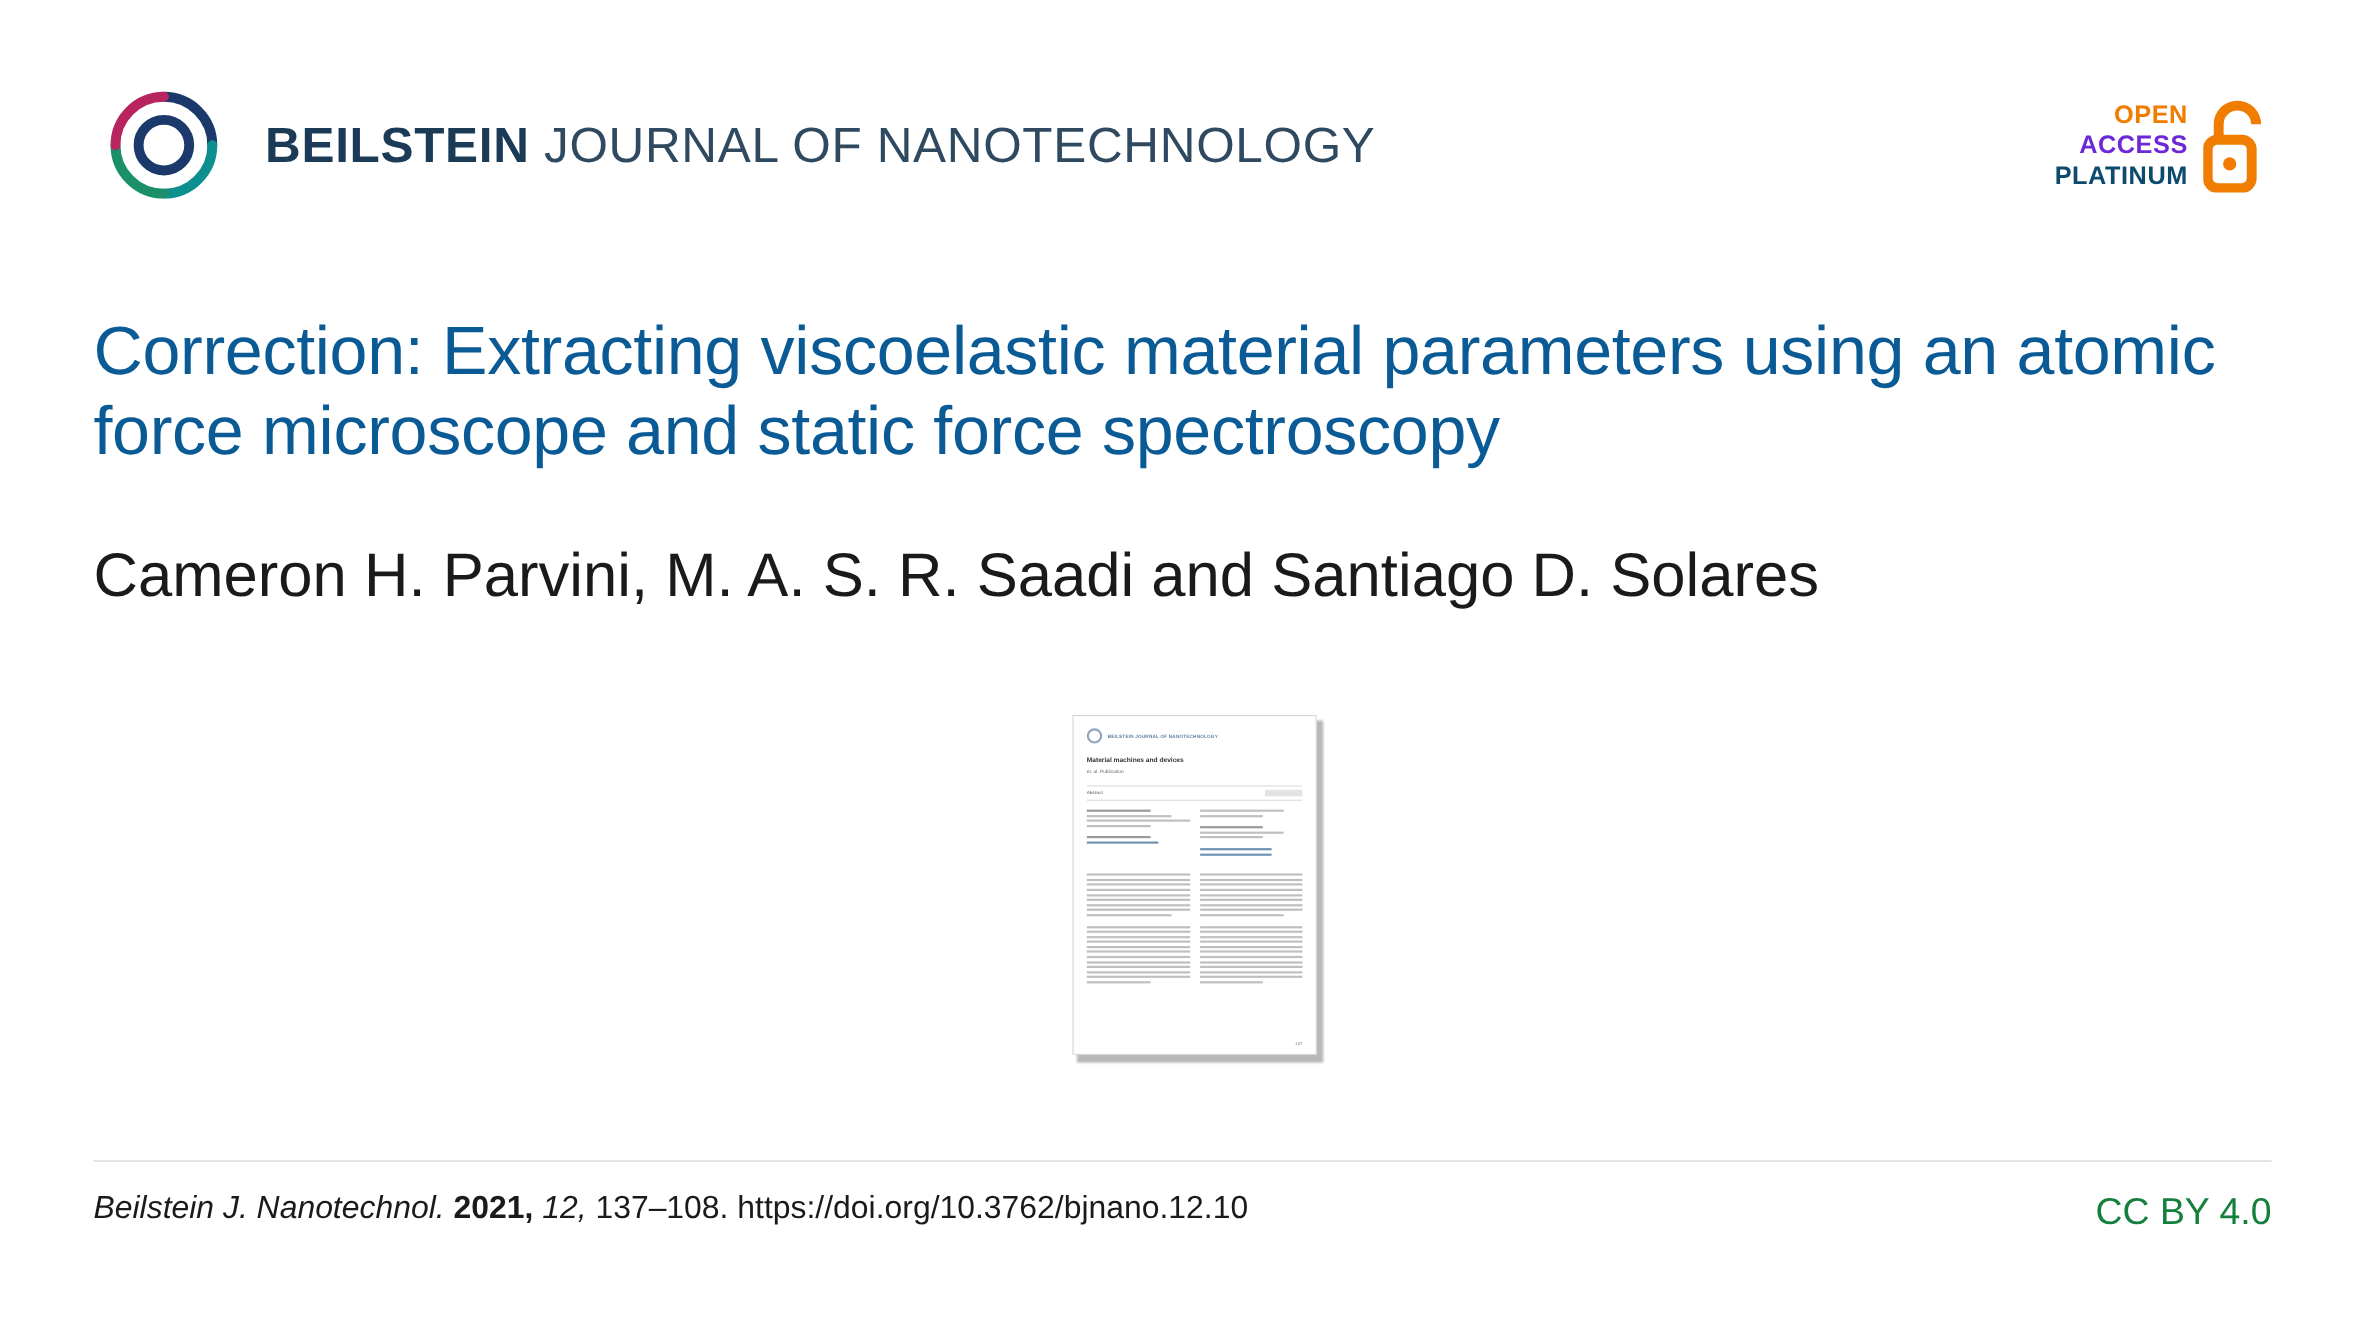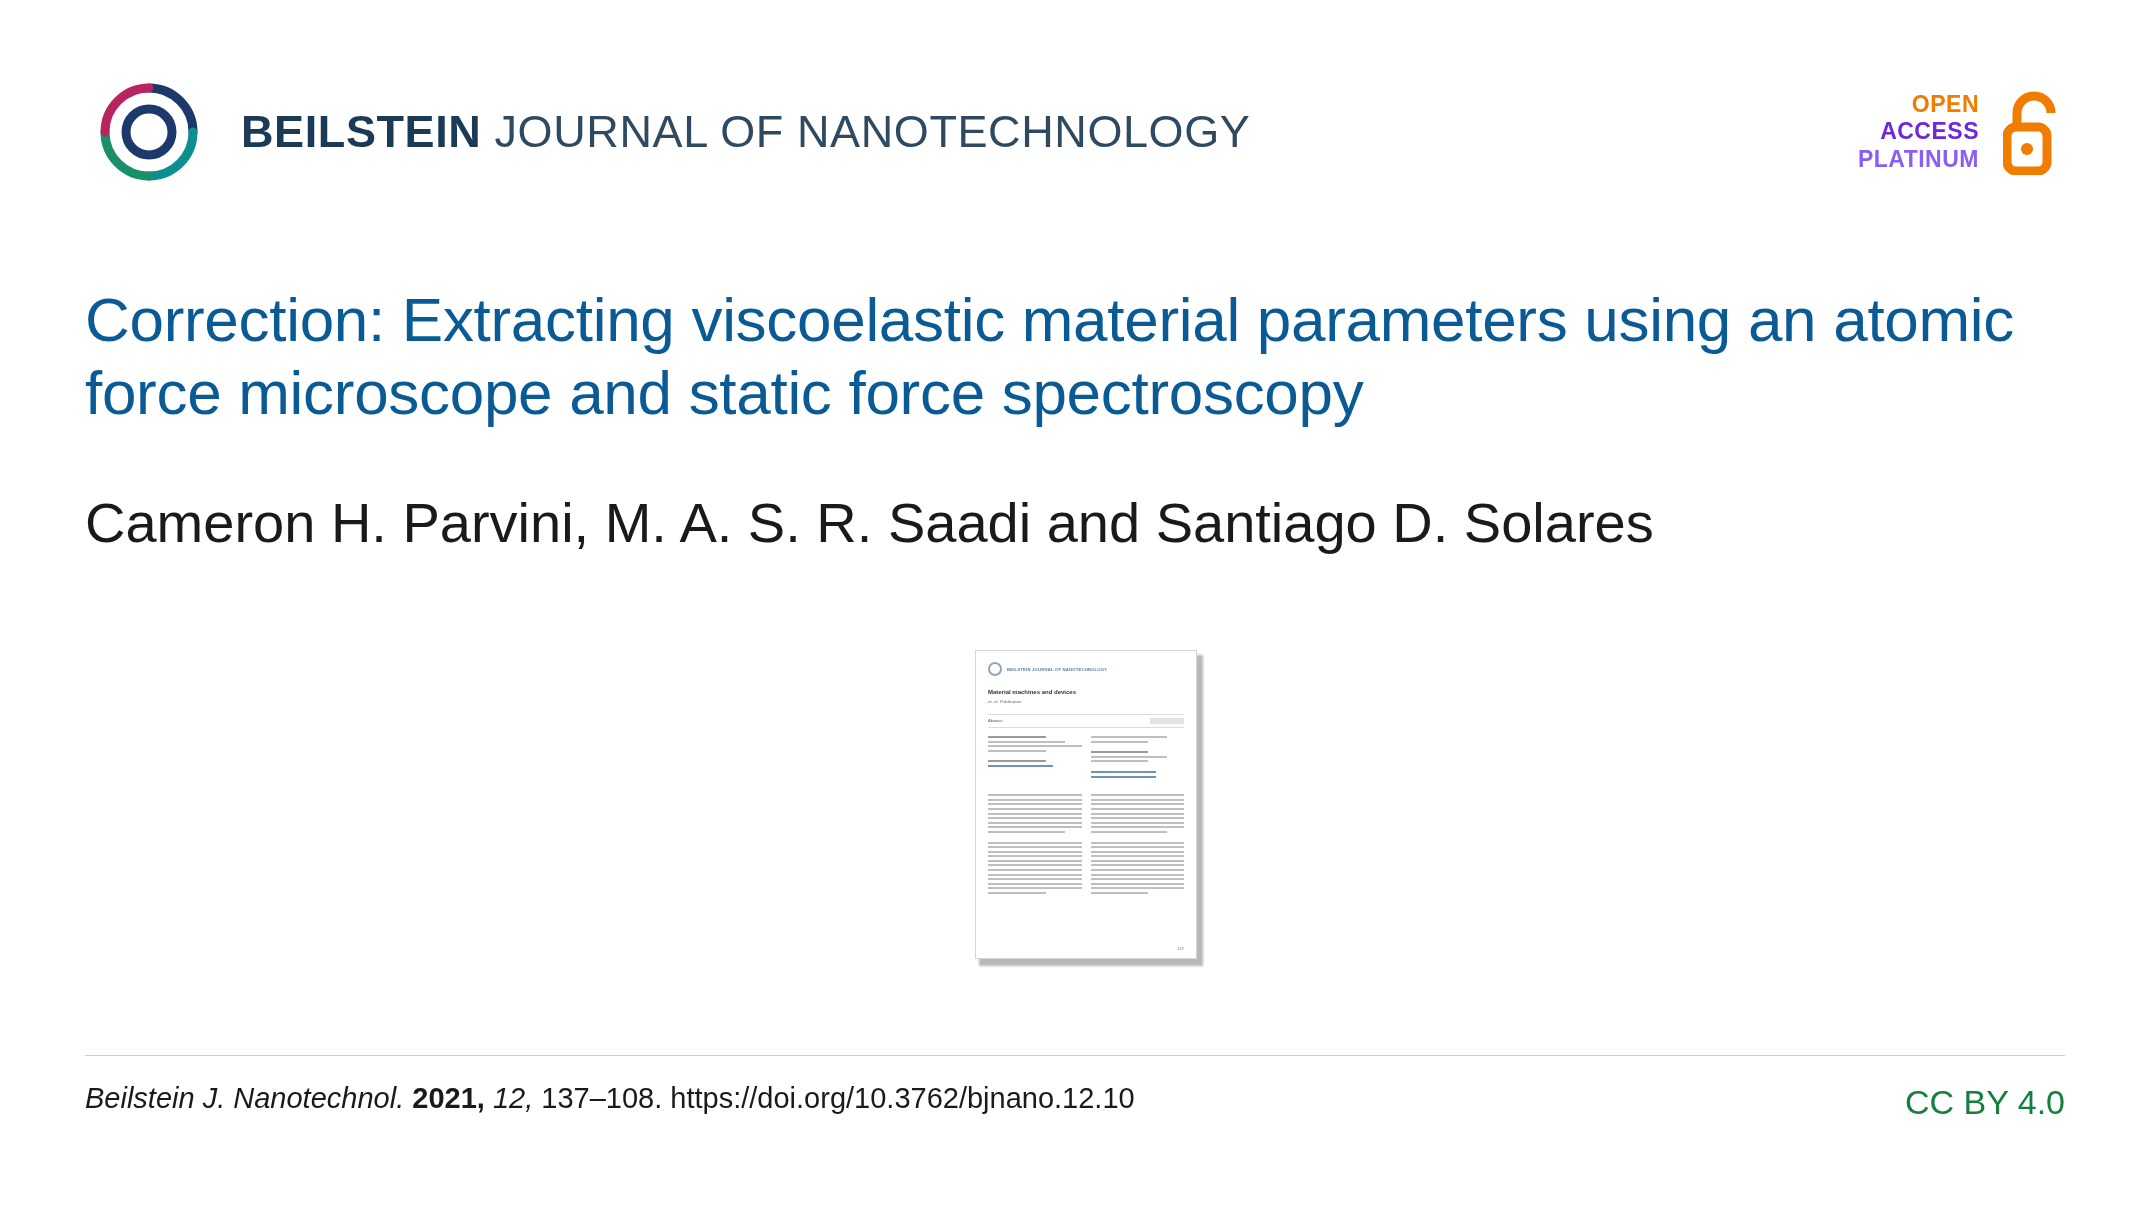--- a/index.html
+++ b/index.html
@@ -65,38 +65,38 @@
   .oa {
     position: absolute;
     right: 0;
     top: 14px;
     display: flex;
     align-items: center;
     height: 92px;
   }
   .oa-text {
     text-align: right;
-    margin-right: 24px;
+    margin-right: 14px;
     line-height: 1.18;
   }
   .oa-text div {
     font-weight: bold;
     letter-spacing: 0.5px;
   }
   .oa-open {
     font-size: 23px;
     color: #f07c00;
   }
   .oa-access {
     font-size: 23px;
     color: #6d28d9;
   }
   .oa-platinum {
     font-size: 23px;
-    color: #8b5cf6;
+    color: #0c4a6e;
     text-align: right;
   }
   .oa-lock {
     width: 62px;
     height: 86px;
   }
 
   
   .title {
     position: absolute;

